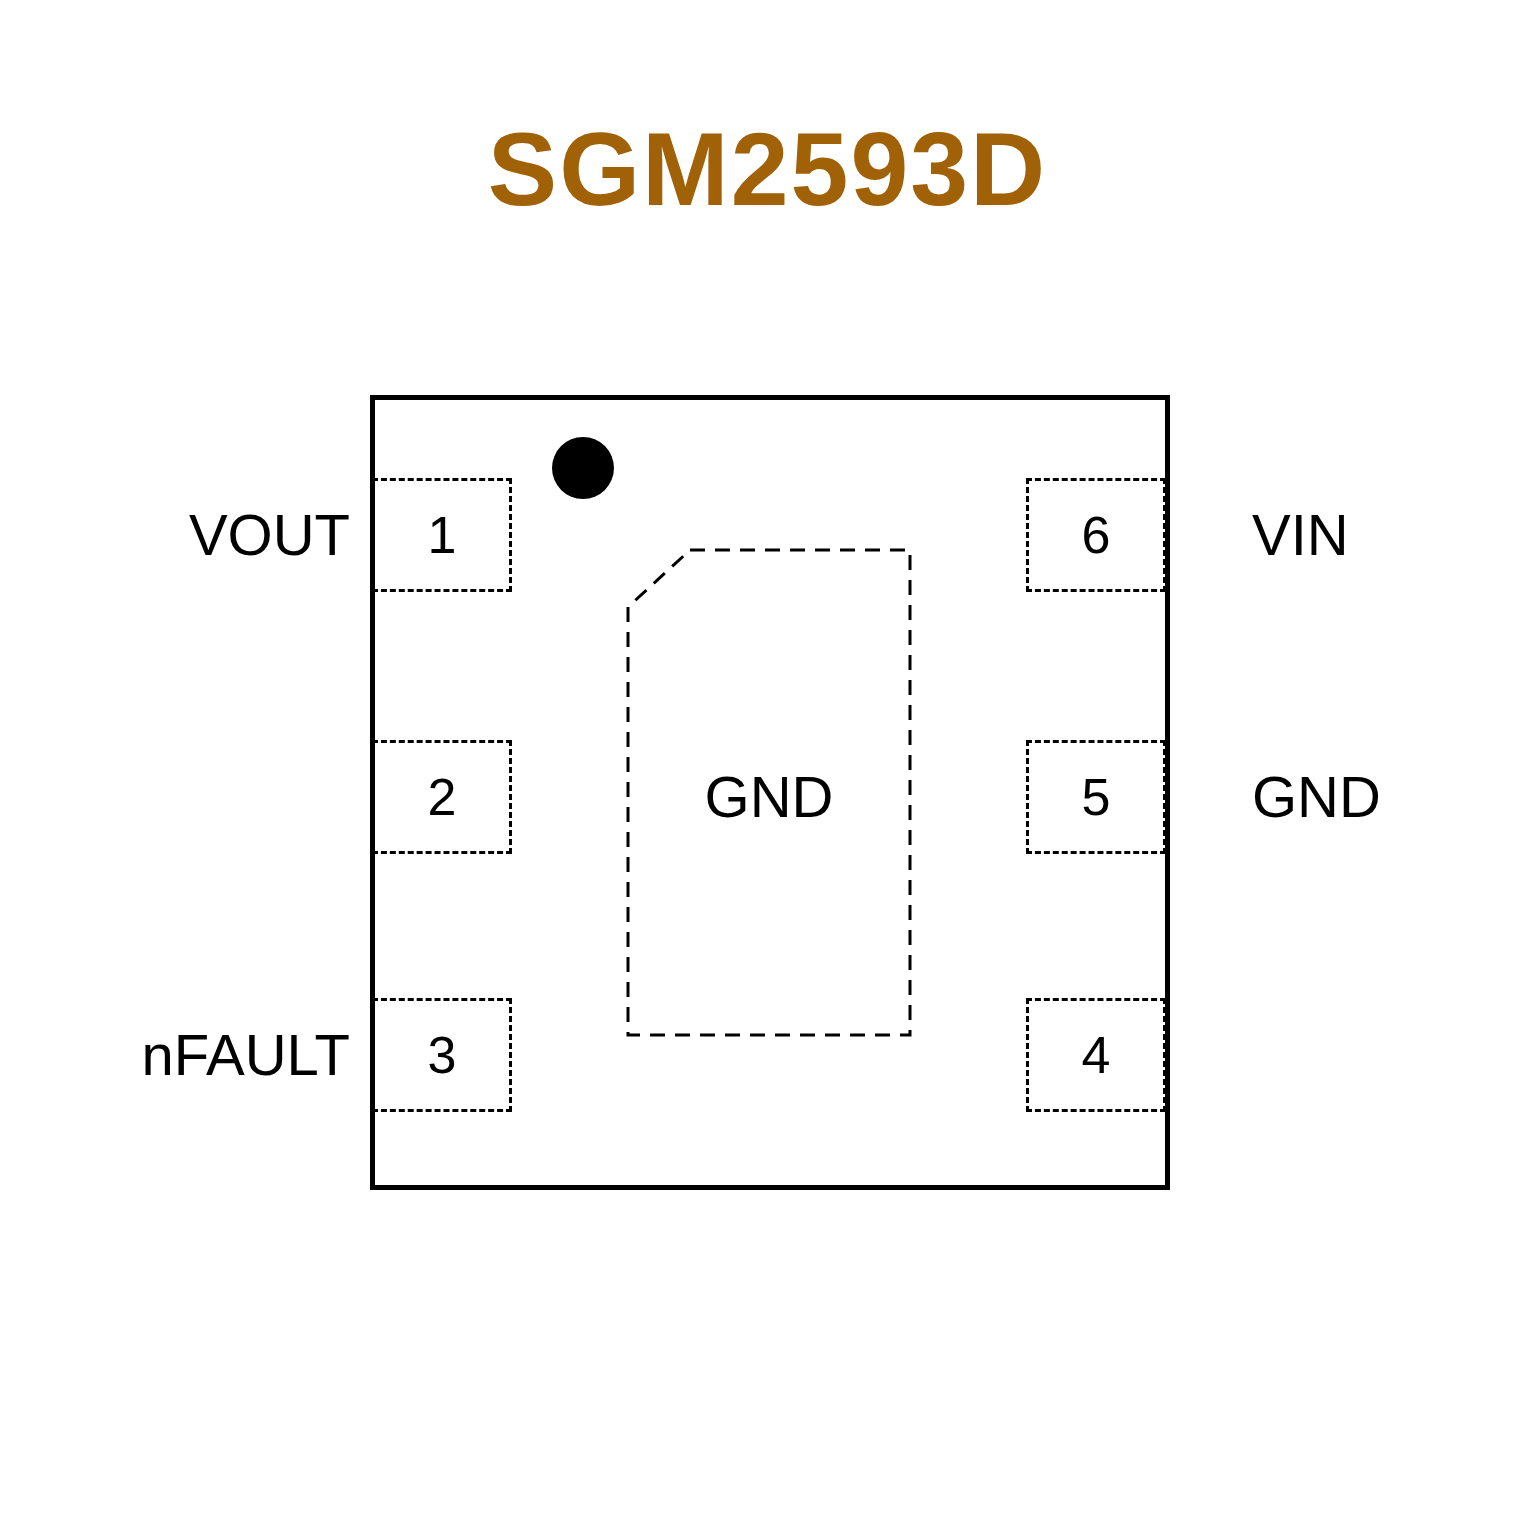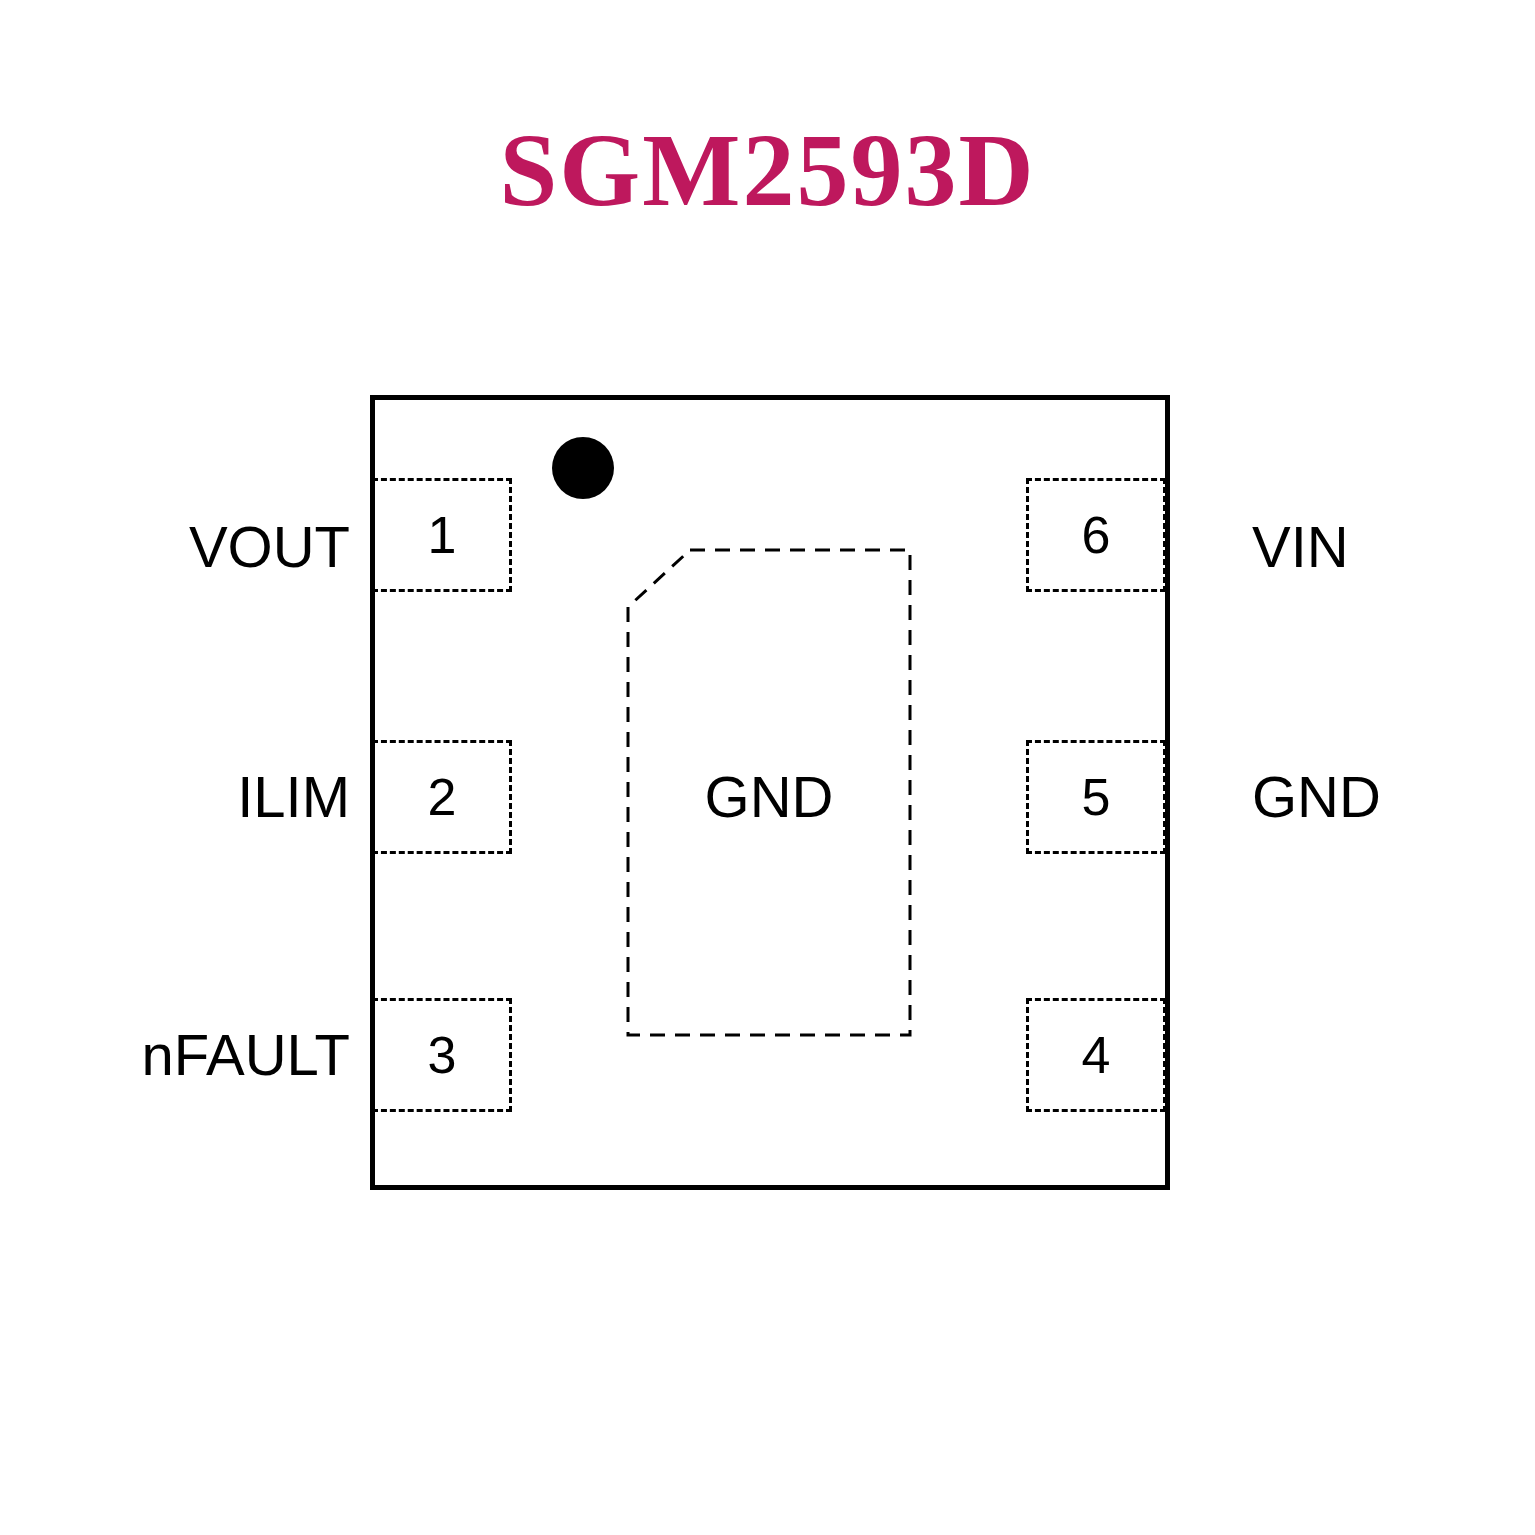--- a/index.html
+++ b/index.html
@@ -17,22 +17,22 @@
   }
   .title {
     position: absolute;
     left: 0;
     top: 110px;
     width: 100%;
     text-align: center;
     font-size: 104px;
     font-weight: bold;
     letter-spacing: 2px;
-    color: #be185d;
-    font-family: Liberation Serif, serif;
+    color: #a16207;
+    font-family: Liberation Sans, sans-serif;
   }
   .chip-body {
     position: absolute;
     left: 370px;
     top: 395px;
     width: 800px;
     height: 795px;
     border: 5px solid #000000;
     box-sizing: border-box;
     background: #ffffff;
@@ -75,21 +75,21 @@
   .pin-label.left {
     left: 55px;
     width: 295px;
     text-align: right;
   }
   .pin-label.right {
     left: 1252px;
     width: 300px;
     text-align: left;
   }
-  .lrow1 { top: 500px; margin-top: 12px; }
+  .lrow1 { top: 500px; }
   .lrow2 { top: 762px; }
   .lrow3 { top: 1020px; }
   .thermal-pad-svg {
     position: absolute;
     left: 625px;
     top: 547px;
   }
   .thermal-pad-label {
     position: absolute;
     left: 628px;
@@ -114,21 +114,20 @@
   <svg class="thermal-pad-svg" width="288" height="491" viewBox="-3 -3 288 491">
     <polygon points="62,0 282,0 282,485 0,485 0,57" fill="none" stroke="#000000" stroke-width="3" stroke-dasharray="15 10" stroke-linejoin="miter"></polygon>
   </svg>
   <div class="thermal-pad-label">GND</div>
 
   <div class="pin-label left lrow1">VOUT</div>
   <div class="pin-box left row1">
     <span>1</span>
   </div>
 
-  <div class="pin-label left lrow2">ILIM</div>
   <div class="pin-box left row2">
     <span>2</span>
   </div>
 
   <div class="pin-label left lrow3">nFAULT</div>
   <div class="pin-box left row3">
     <span>3</span>
   </div>
 
   <div class="pin-label right lrow1">VIN</div>

